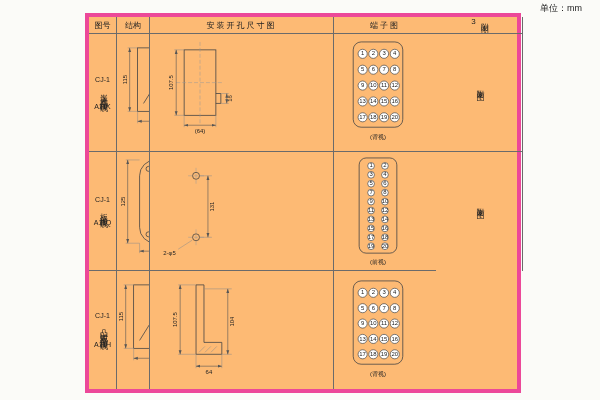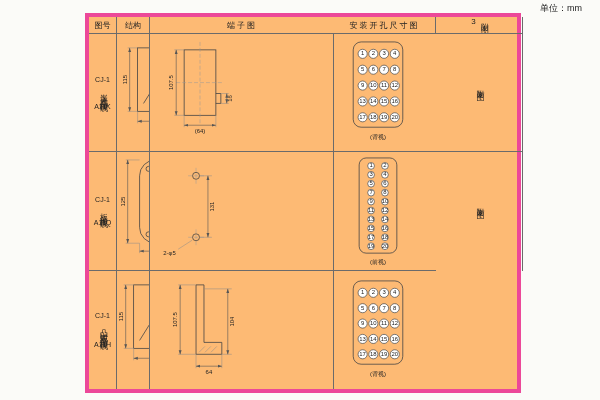--- a/index.html
+++ b/index.html
@@ -43,25 +43,25 @@
   <div class="unit">单位：mm</div>
 
   <div class="tbl">
 
     <div class="c hc">
         <span>图号</span>
       </div>
     <div class="c hc">
         <span>结构</span>
       </div>
+    <div class="c hc ls2">
+        <span>安装开孔尺寸图</span>
+      </div>
     <div class="c hc ls2 nr">
         <span>端子图</span>
-      </div>
-    <div class="c hc ls2">
-        <span>安装开孔尺寸图</span>
       </div>
 
     <div class="c figc">
       <span class="vtext">附图3</span>
     </div>
     <div class="c struct">
       <span>CJ-1</span>
       <span class="vtext">嵌入式后接线</span>
       <span>A11K</span>
     </div>

